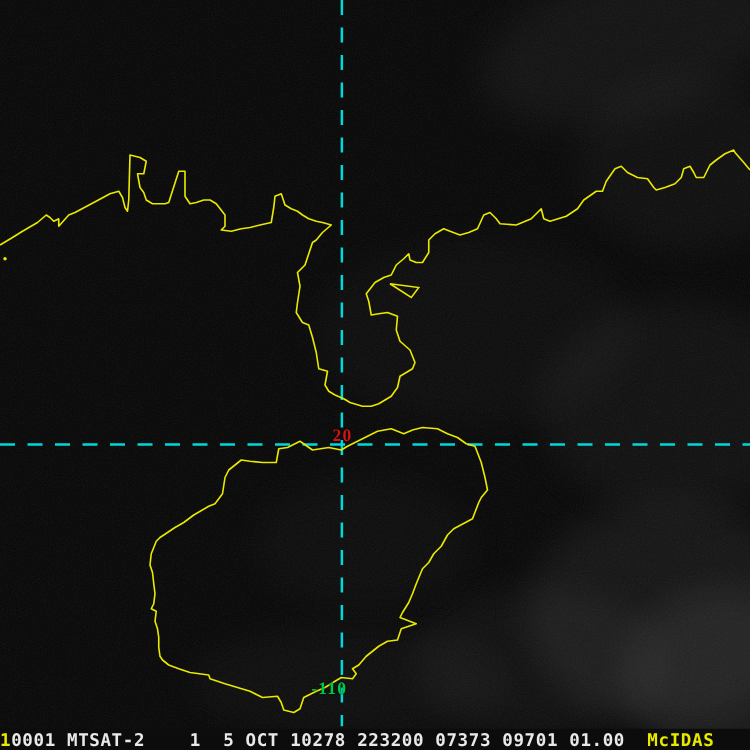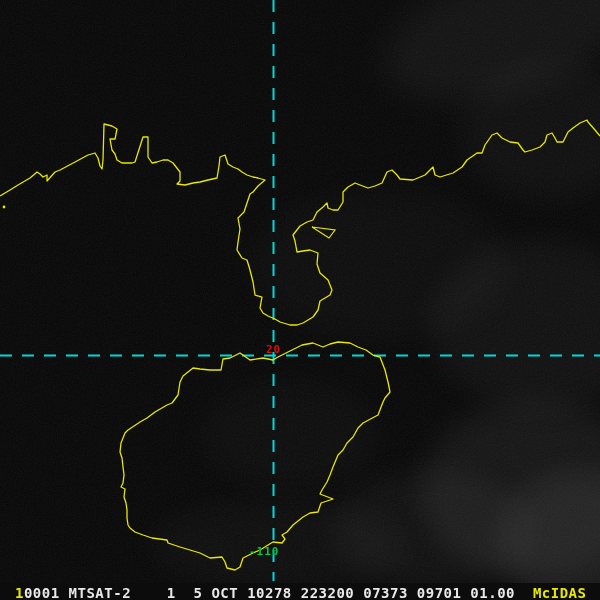--- a/index.html
+++ b/index.html
@@ -13,27 +13,27 @@
   .c2{left:460px;top:60px;width:180px;height:140px;background:rgba(200,200,205,0.04);}
   .c3{left:250px;top:190px;width:260px;height:150px;background:rgba(200,200,205,0.03);}
   .c4{left:430px;top:240px;width:220px;height:170px;background:rgba(205,205,210,0.05);}
   .c5{left:420px;top:400px;width:230px;height:180px;background:rgba(210,210,215,0.07);}
   .c6{left:500px;top:470px;width:160px;height:140px;background:rgba(215,215,220,0.08);}
   .c7{left:330px;top:470px;width:200px;height:120px;background:rgba(205,205,210,0.05);}
   .c8{left:150px;top:500px;width:260px;height:90px;background:rgba(200,200,205,0.035);}
   .c9{left:200px;top:380px;width:180px;height:110px;background:rgba(200,200,205,0.03);}
   #noise,#map{position:absolute;left:0;top:0;}
   .map-label{
-    position:absolute;font-size:11px;font-weight:bold;letter-spacing:1px;
-    line-height:12px;white-space:pre;text-shadow:0 0 1px rgba(0,0,0,0.8);
+    position:absolute;font-size:14px;font-weight:bold;letter-spacing:1px;
+    line-height:12px;white-space:pre;text-shadow:0 0 1px rgba(0,0,0,0.8);font-family:Liberation Serif, serif;
   }
   #status-bar{
     position:absolute;left:0;bottom:0;width:600px;height:17px;
-    background:#0c0c0c;display:flex;align-items:flex-start;
-    padding-left:15px;box-sizing:border-box;
+    background:#0c0c0c;display:flex;align-items:center;
+    box-sizing:border-box;
   }
   #status-bar span{font-size:14px;font-weight:bold;letter-spacing:0.5px;white-space:pre;}
 </style>
 </head>
 <body>
 
 <div id="screen">
 
   <div class="cloud c1"></div>
   <div class="cloud c2"></div>

